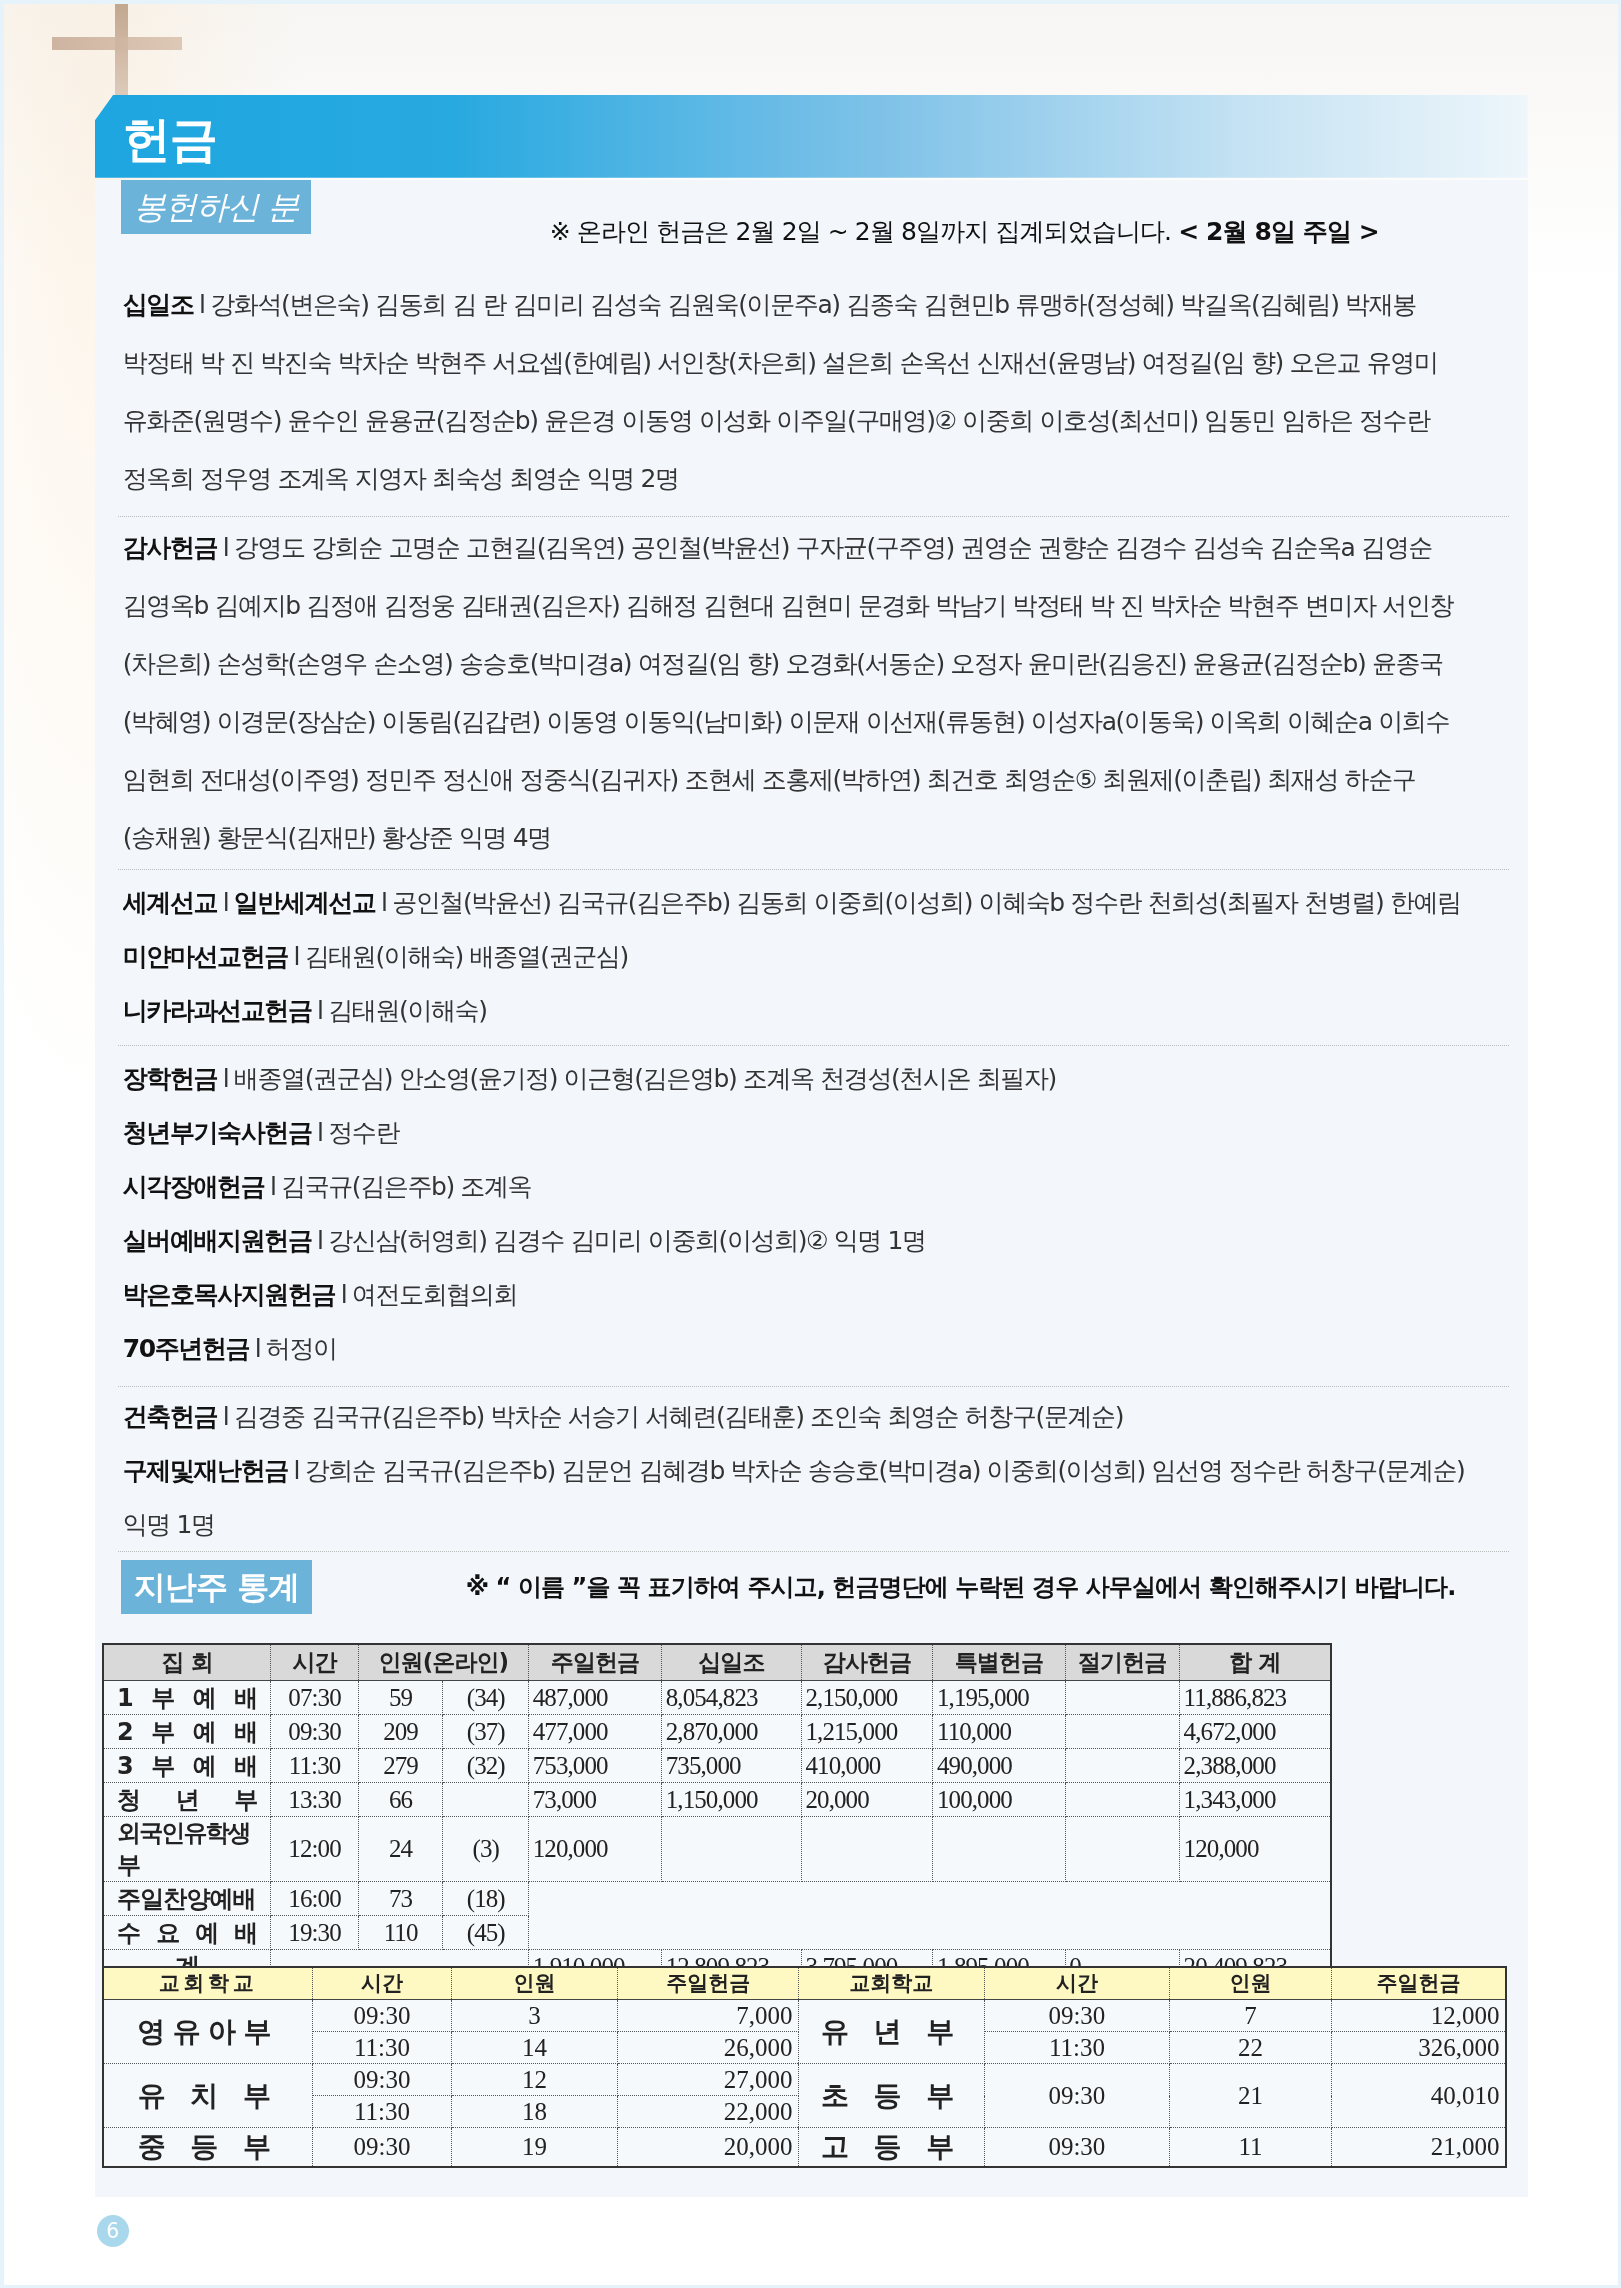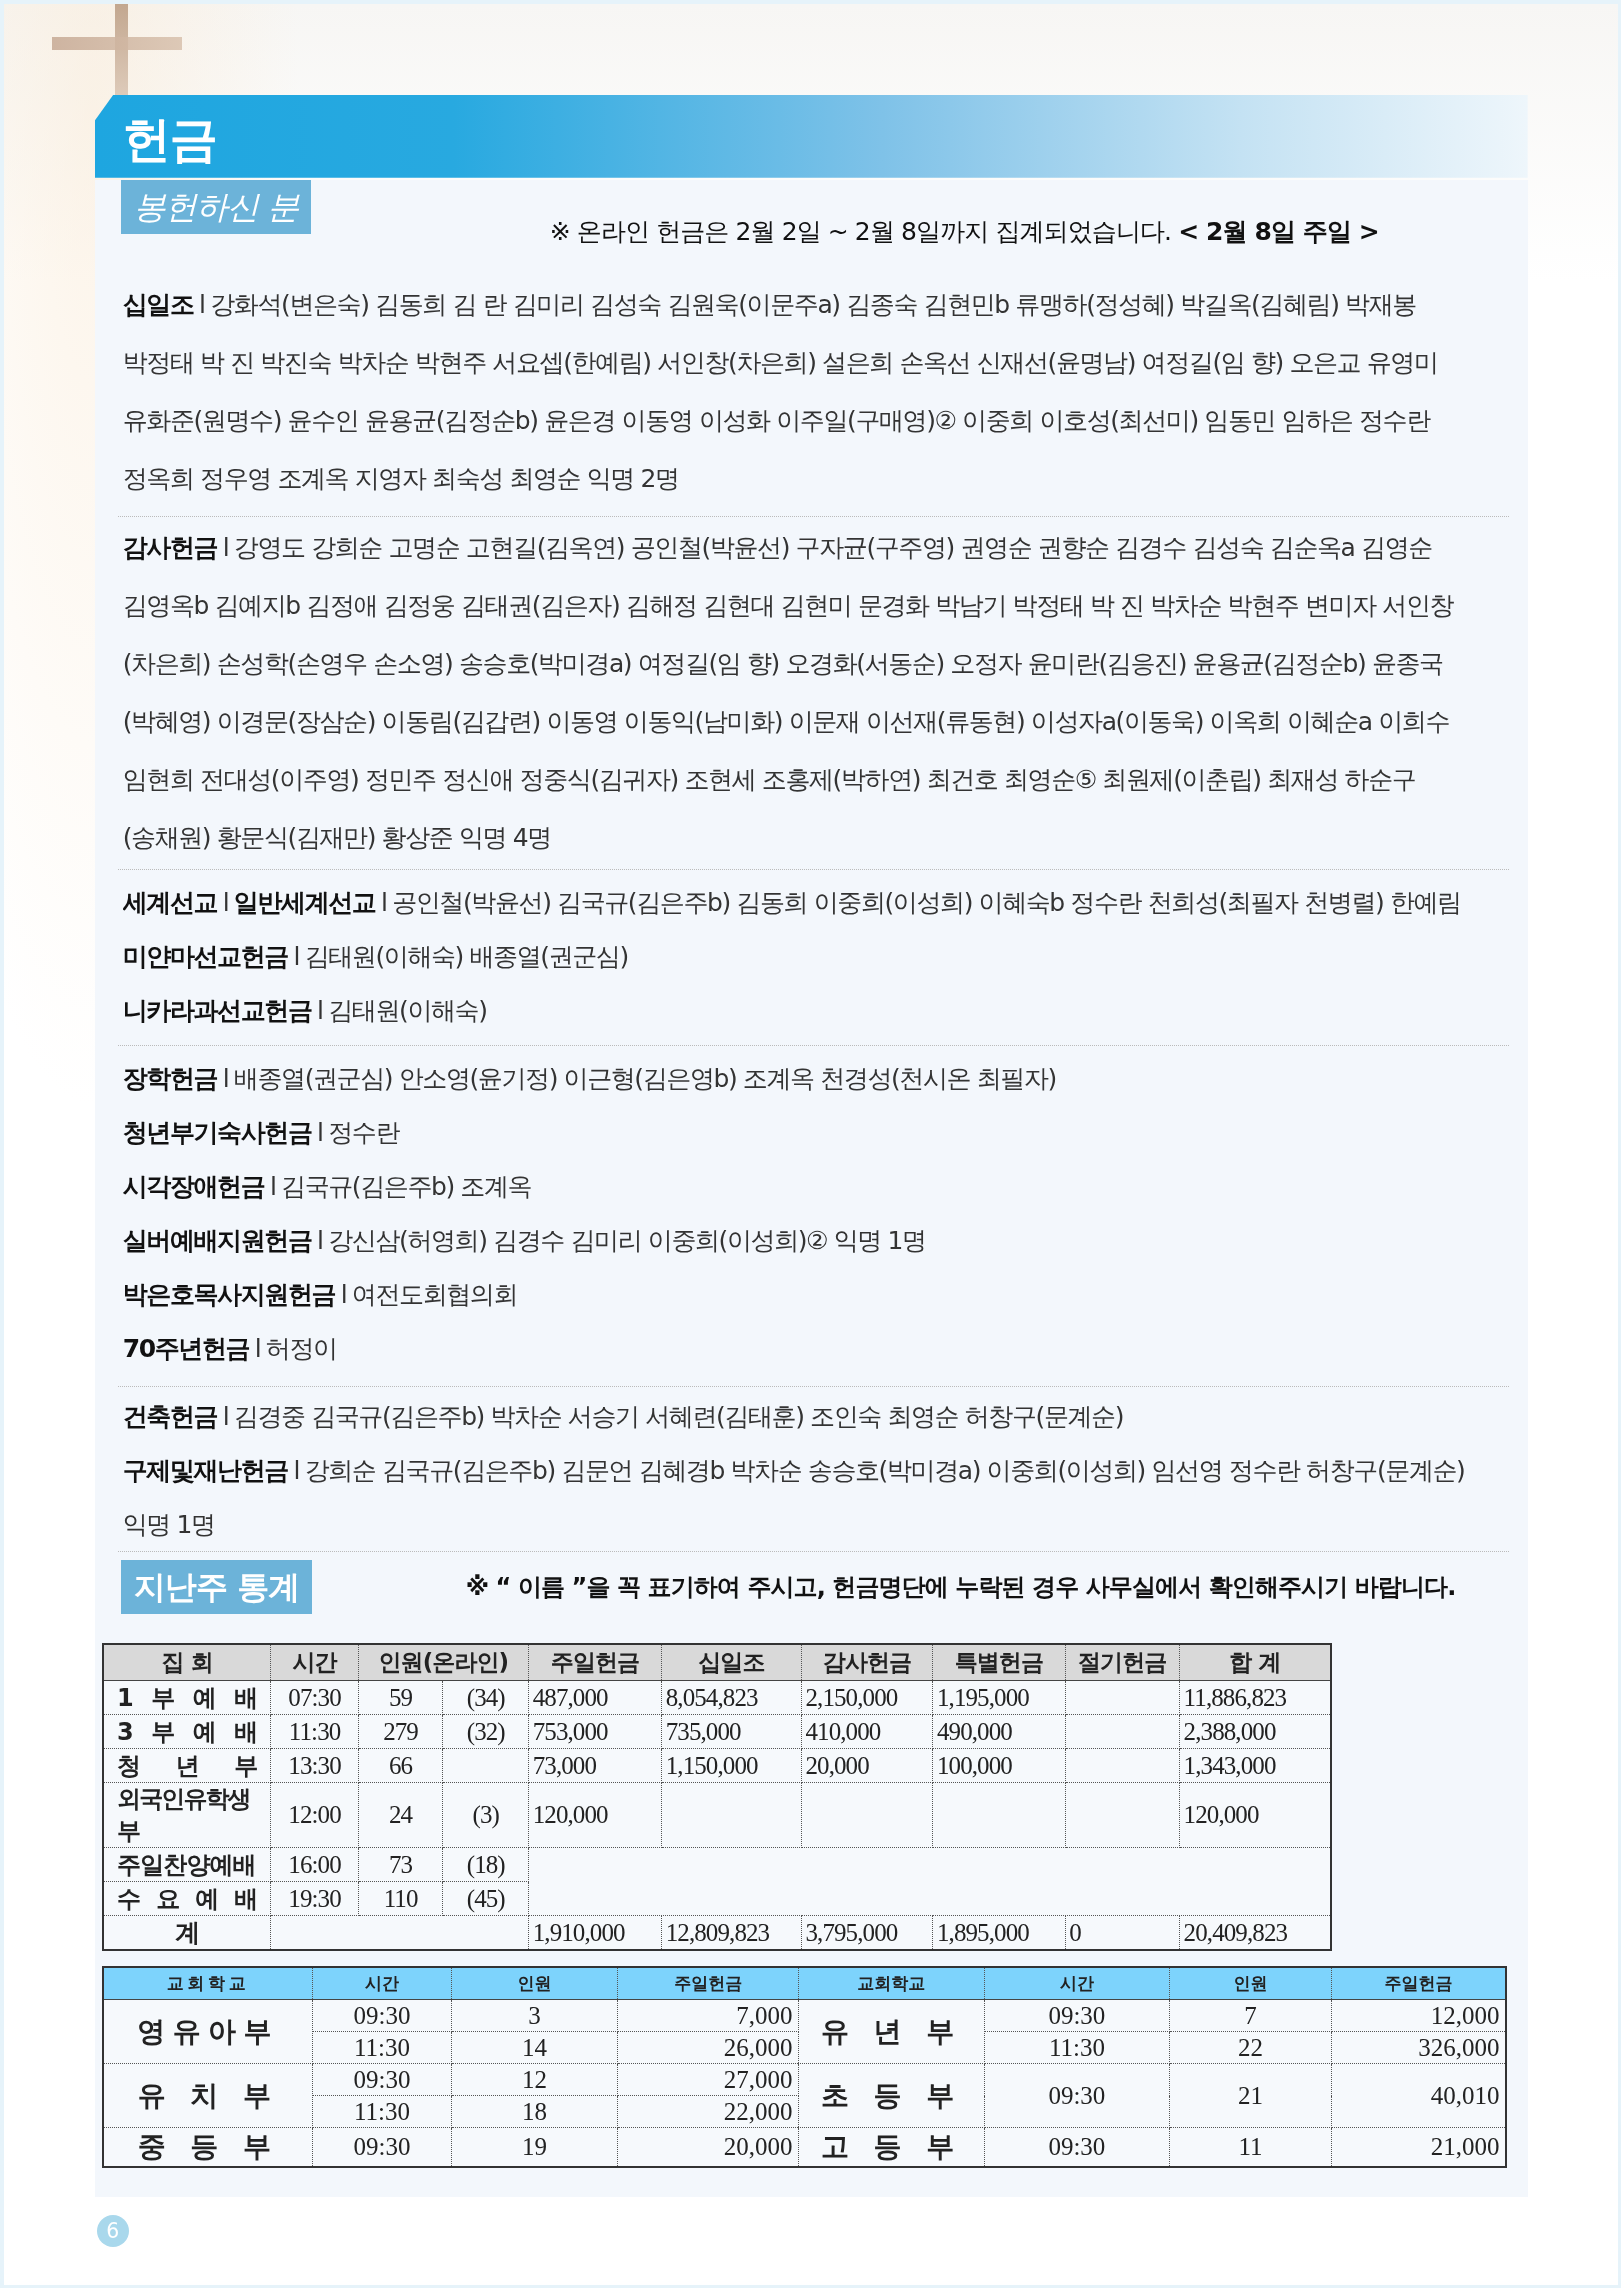--- a/index.html
+++ b/index.html
@@ -76,22 +76,22 @@
   .stats td.name { font-family: "DejaVu Sans", sans-serif; font-weight: bold; font-size: 24px; text-align: justify; text-align-last: justify; padding: 0 13px; }
   .stats td.c { text-align: center; }
   .stats td.r { text-align: left; }
   .stats tr.total td { border-bottom: none; }
 
   .school {
     position: absolute; left: 7.4px; top: 1786px; width: 1405px;
     border: 2.8px solid #333; background: #f6f9fc;
   }
   .school th {
-    background: #7dd3fc; font-family: Liberation Sans, sans-serif; font-weight: bold;
-    font-size: 17px; height: 33px; border-right: 1.9px dotted #555; border-bottom: 1.9px solid #444;
+    background: #fef9c3; font-family: Liberation Sans, sans-serif; font-weight: bold;
+    font-size: 21px; height: 33px; border-right: 1.9px dotted #555; border-bottom: 1.9px solid #444;
   }
   .school td {
     font-size: 25px; height: 32px; border-right: 1.9px dotted #555; border-bottom: 1.9px dotted #555; padding: 0 5.6px;
   }
   .school td.name { font-family: "DejaVu Sans", sans-serif; font-weight: bold; font-size: 28px; text-align: center; letter-spacing: 7.4px; }
   .school td.c { text-align: center; }
   .school td.r { text-align: right; }
   .school tr:last-child td { border-bottom: none; }
 
   .page-num {
@@ -197,20 +197,32 @@
           <td class="c">59</td>
           <td class="c">(34)</td>
           <td class="r">487,000</td>
           <td class="r">8,054,823</td>
           <td class="r">2,150,000</td>
           <td class="r">1,195,000</td>
           <td class="r"></td>
           <td class="r" style="border-right:none">11,886,823</td>
         </tr>
         <tr>
+          <td class="name">2 부 예 배</td>
+          <td class="c">09:30</td>
+          <td class="c">209</td>
+          <td class="c">(37)</td>
+          <td class="r">477,000</td>
+          <td class="r">2,870,000</td>
+          <td class="r">1,215,000</td>
+          <td class="r">110,000</td>
+          <td class="r"></td>
+          <td class="r" style="border-right:none">4,672,000</td>
+        </tr>
+        <tr>
           <td class="name">3 부 예 배</td>
           <td class="c">11:30</td>
           <td class="c">279</td>
           <td class="c">(32)</td>
           <td class="r">753,000</td>
           <td class="r">735,000</td>
           <td class="r">410,000</td>
           <td class="r">490,000</td>
           <td class="r"></td>
           <td class="r" style="border-right:none">2,388,000</td>

